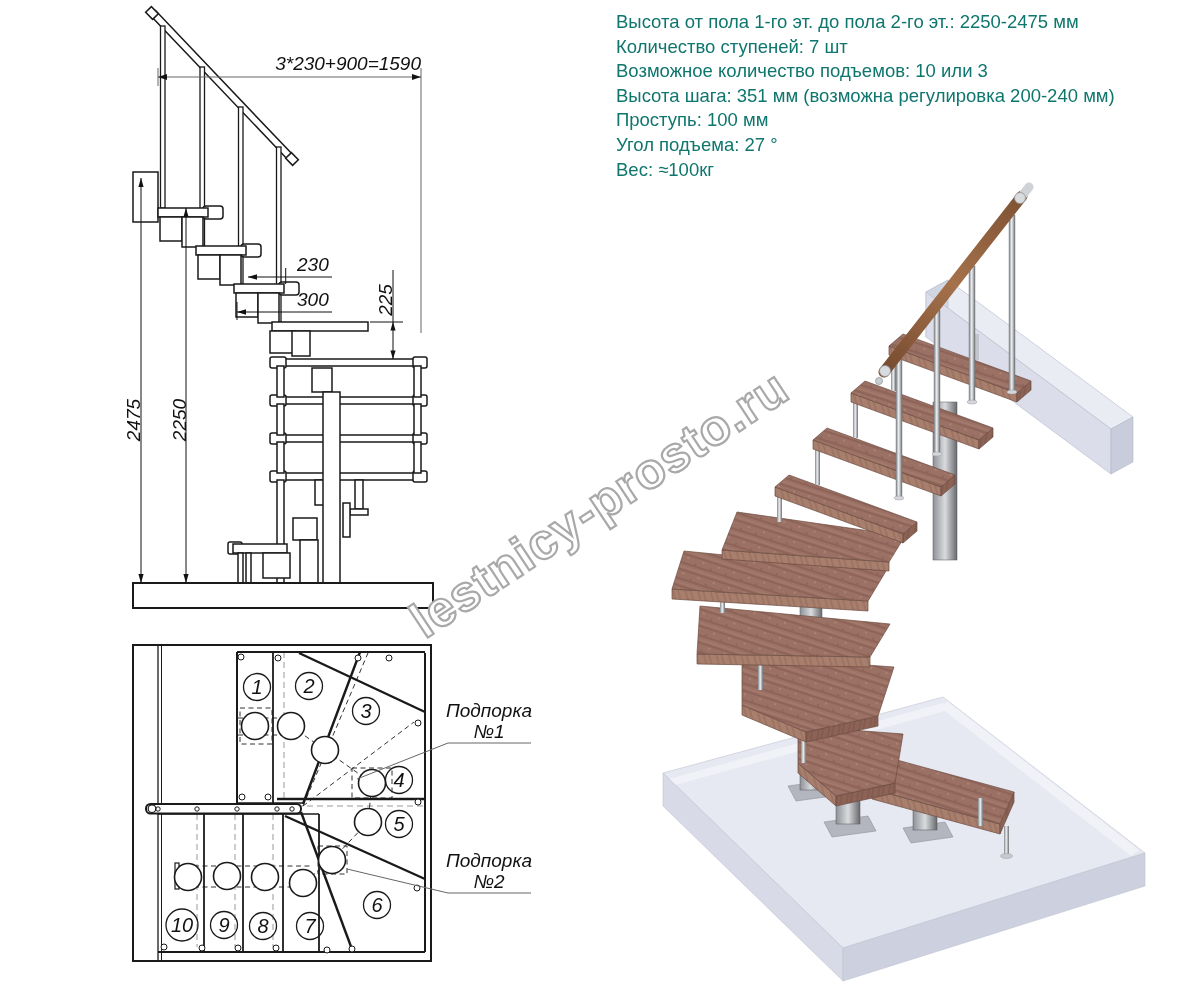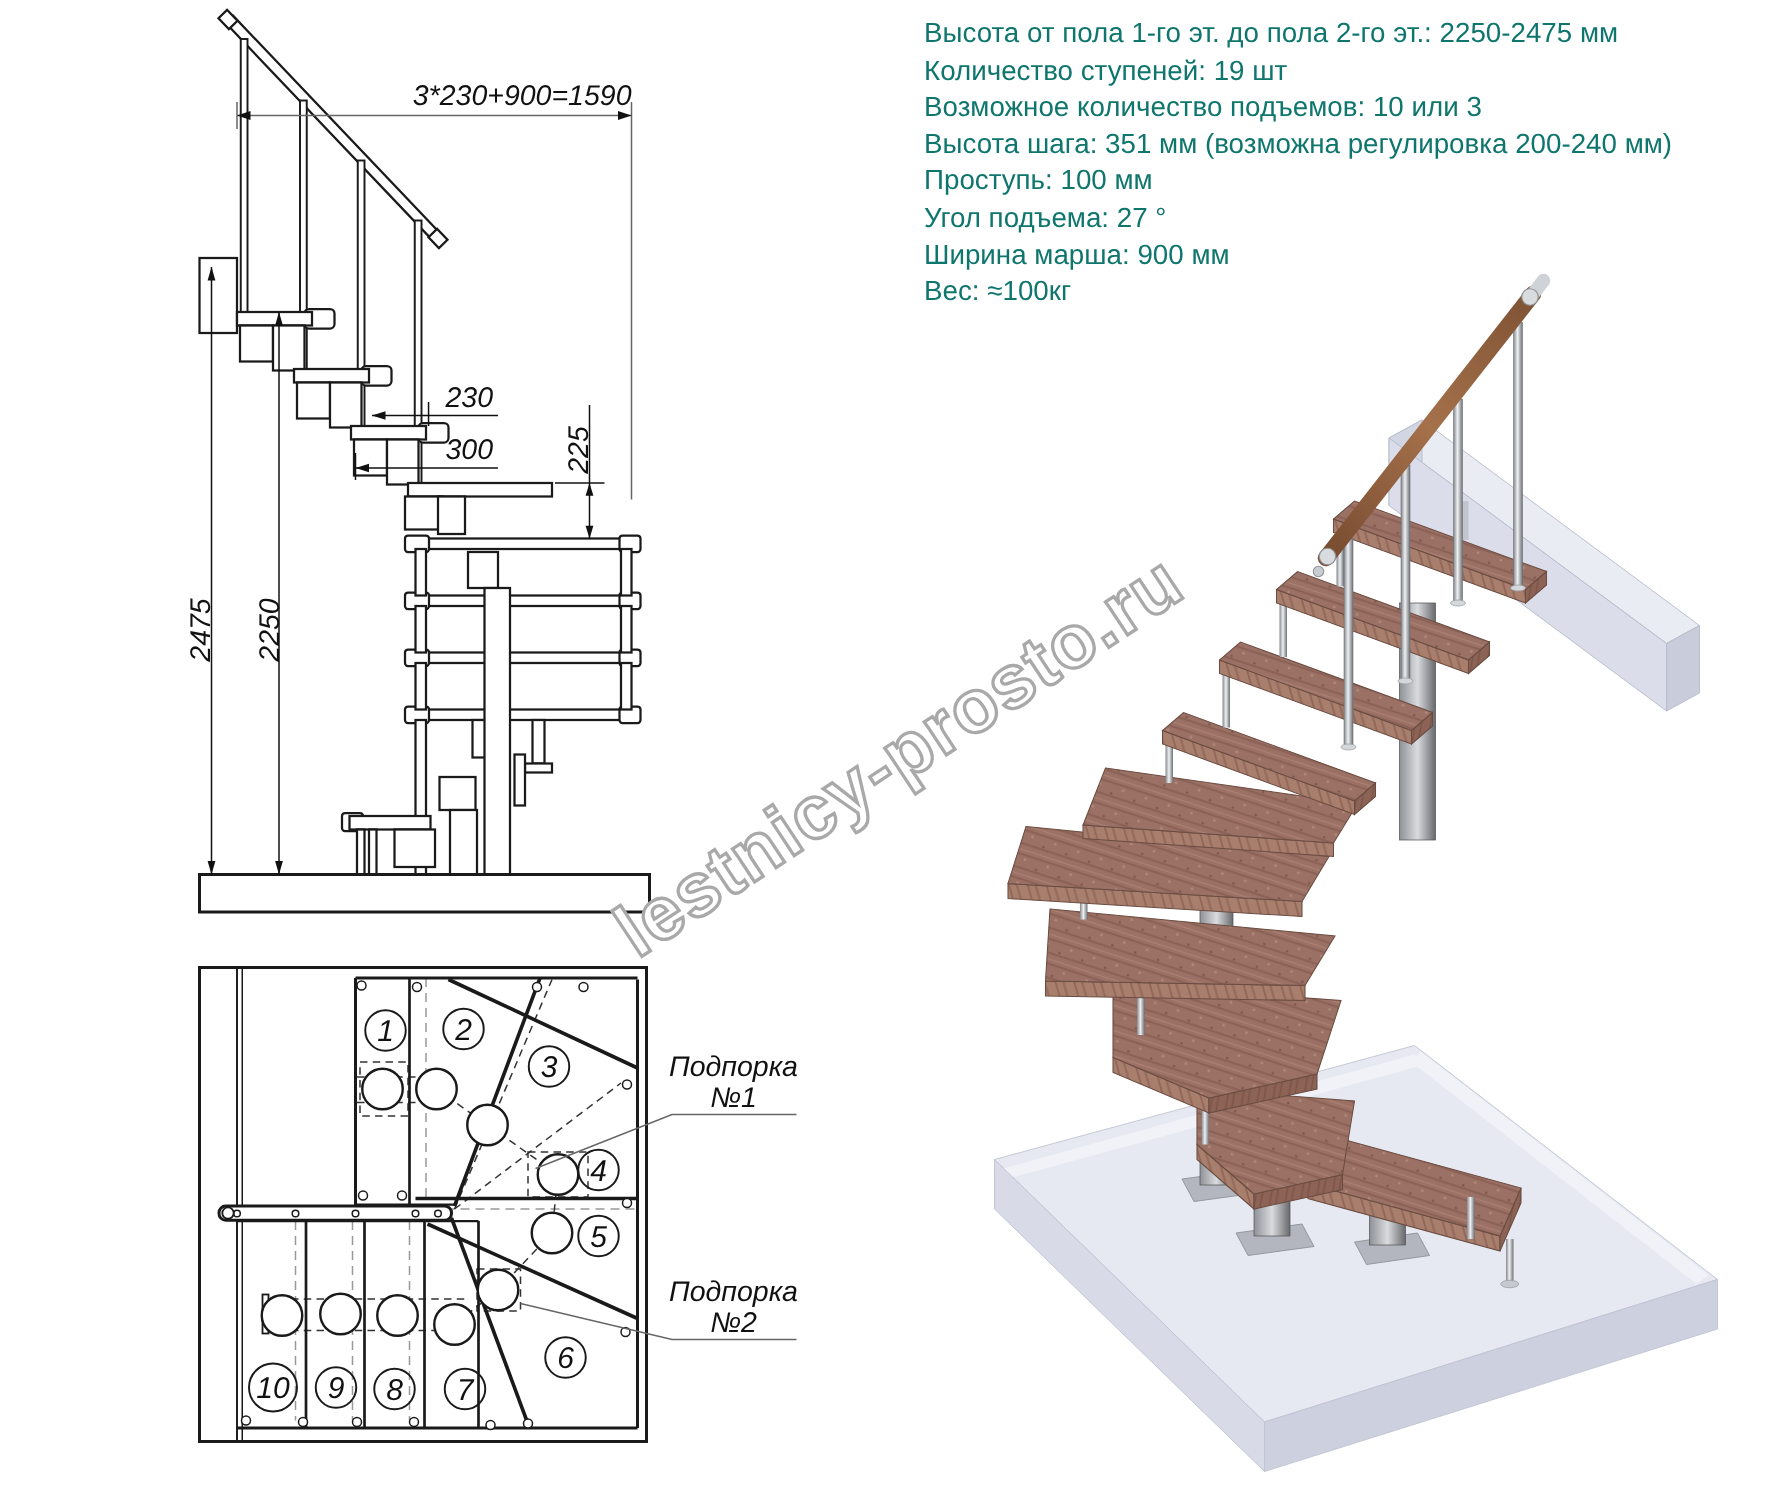--- a/index.html
+++ b/index.html
@@ -18,26 +18,25 @@
   .suptxt{font-style:italic;font-size:19px;fill:#111;}
   .wmtext{font-weight:bold;font-size:50px;letter-spacing:1px;fill:#ffffff;}
 </style>
 </head>
 <body>
 
 <div class="canvas">
 
   <div class="specs">
     <div class="line">Высота от пола 1-го эт. до пола 2-го эт.: 2250-2475 мм</div>
-    <div class="line">Количество ступеней: 19 шт</div>
+    <div class="line">Количество ступеней: 7 шт</div>
     <div class="line">Возможное количество подъемов: 10 или 3</div>
     <div class="line">Высота шага: 351 мм (возможна регулировка 200-240 мм)</div>
     <div class="line">Проступь: 100 мм</div>
     <div class="line">Угол подъема: 27 °</div>
-    <div class="line">Ширина марша: 900 мм</div>
     <div class="line">Вес: ≈100кг</div>
   </div>
 
   <svg id="elev" width="330" height="620" viewBox="115 0 330 620">
     <g stroke="#1a1a1a" fill="none" stroke-width="1.5">
 
       <rect x="133" y="172" width="25" height="50"></rect>
 
       <g>
         <polygon points="150.5,15.4 155.5,10.6 294.5,156.6 289.5,161.4" fill="#fff"></polygon>

